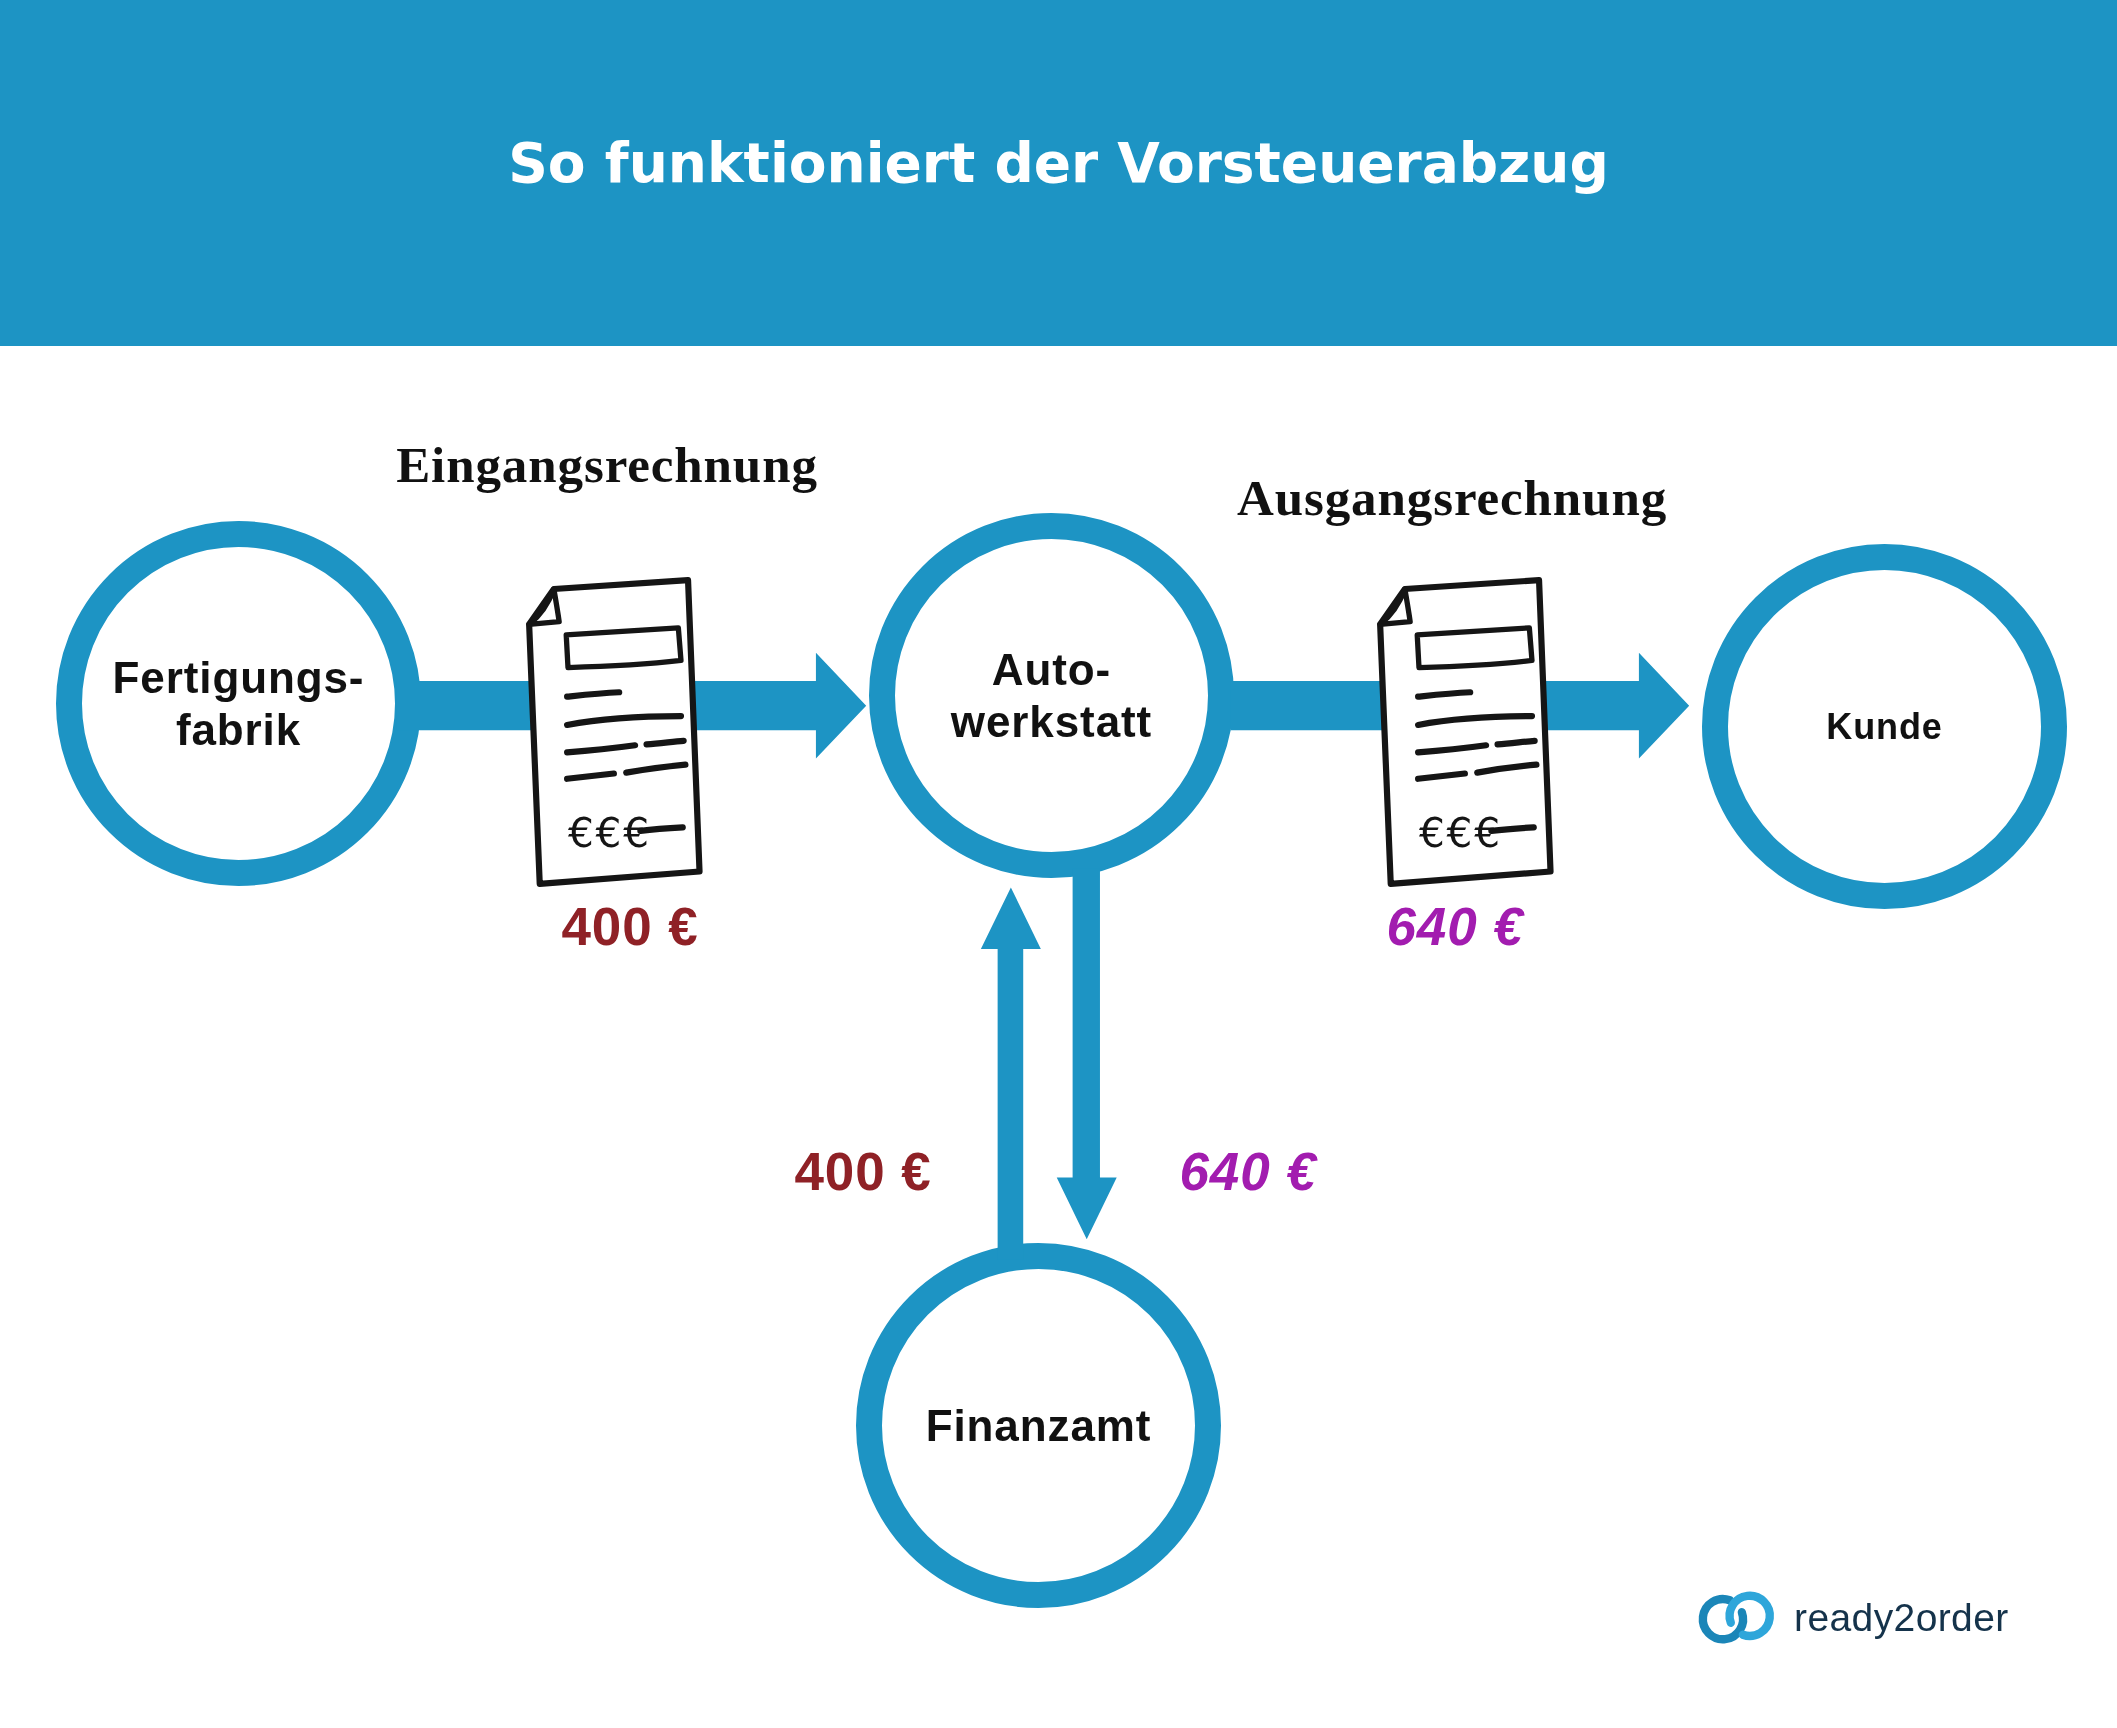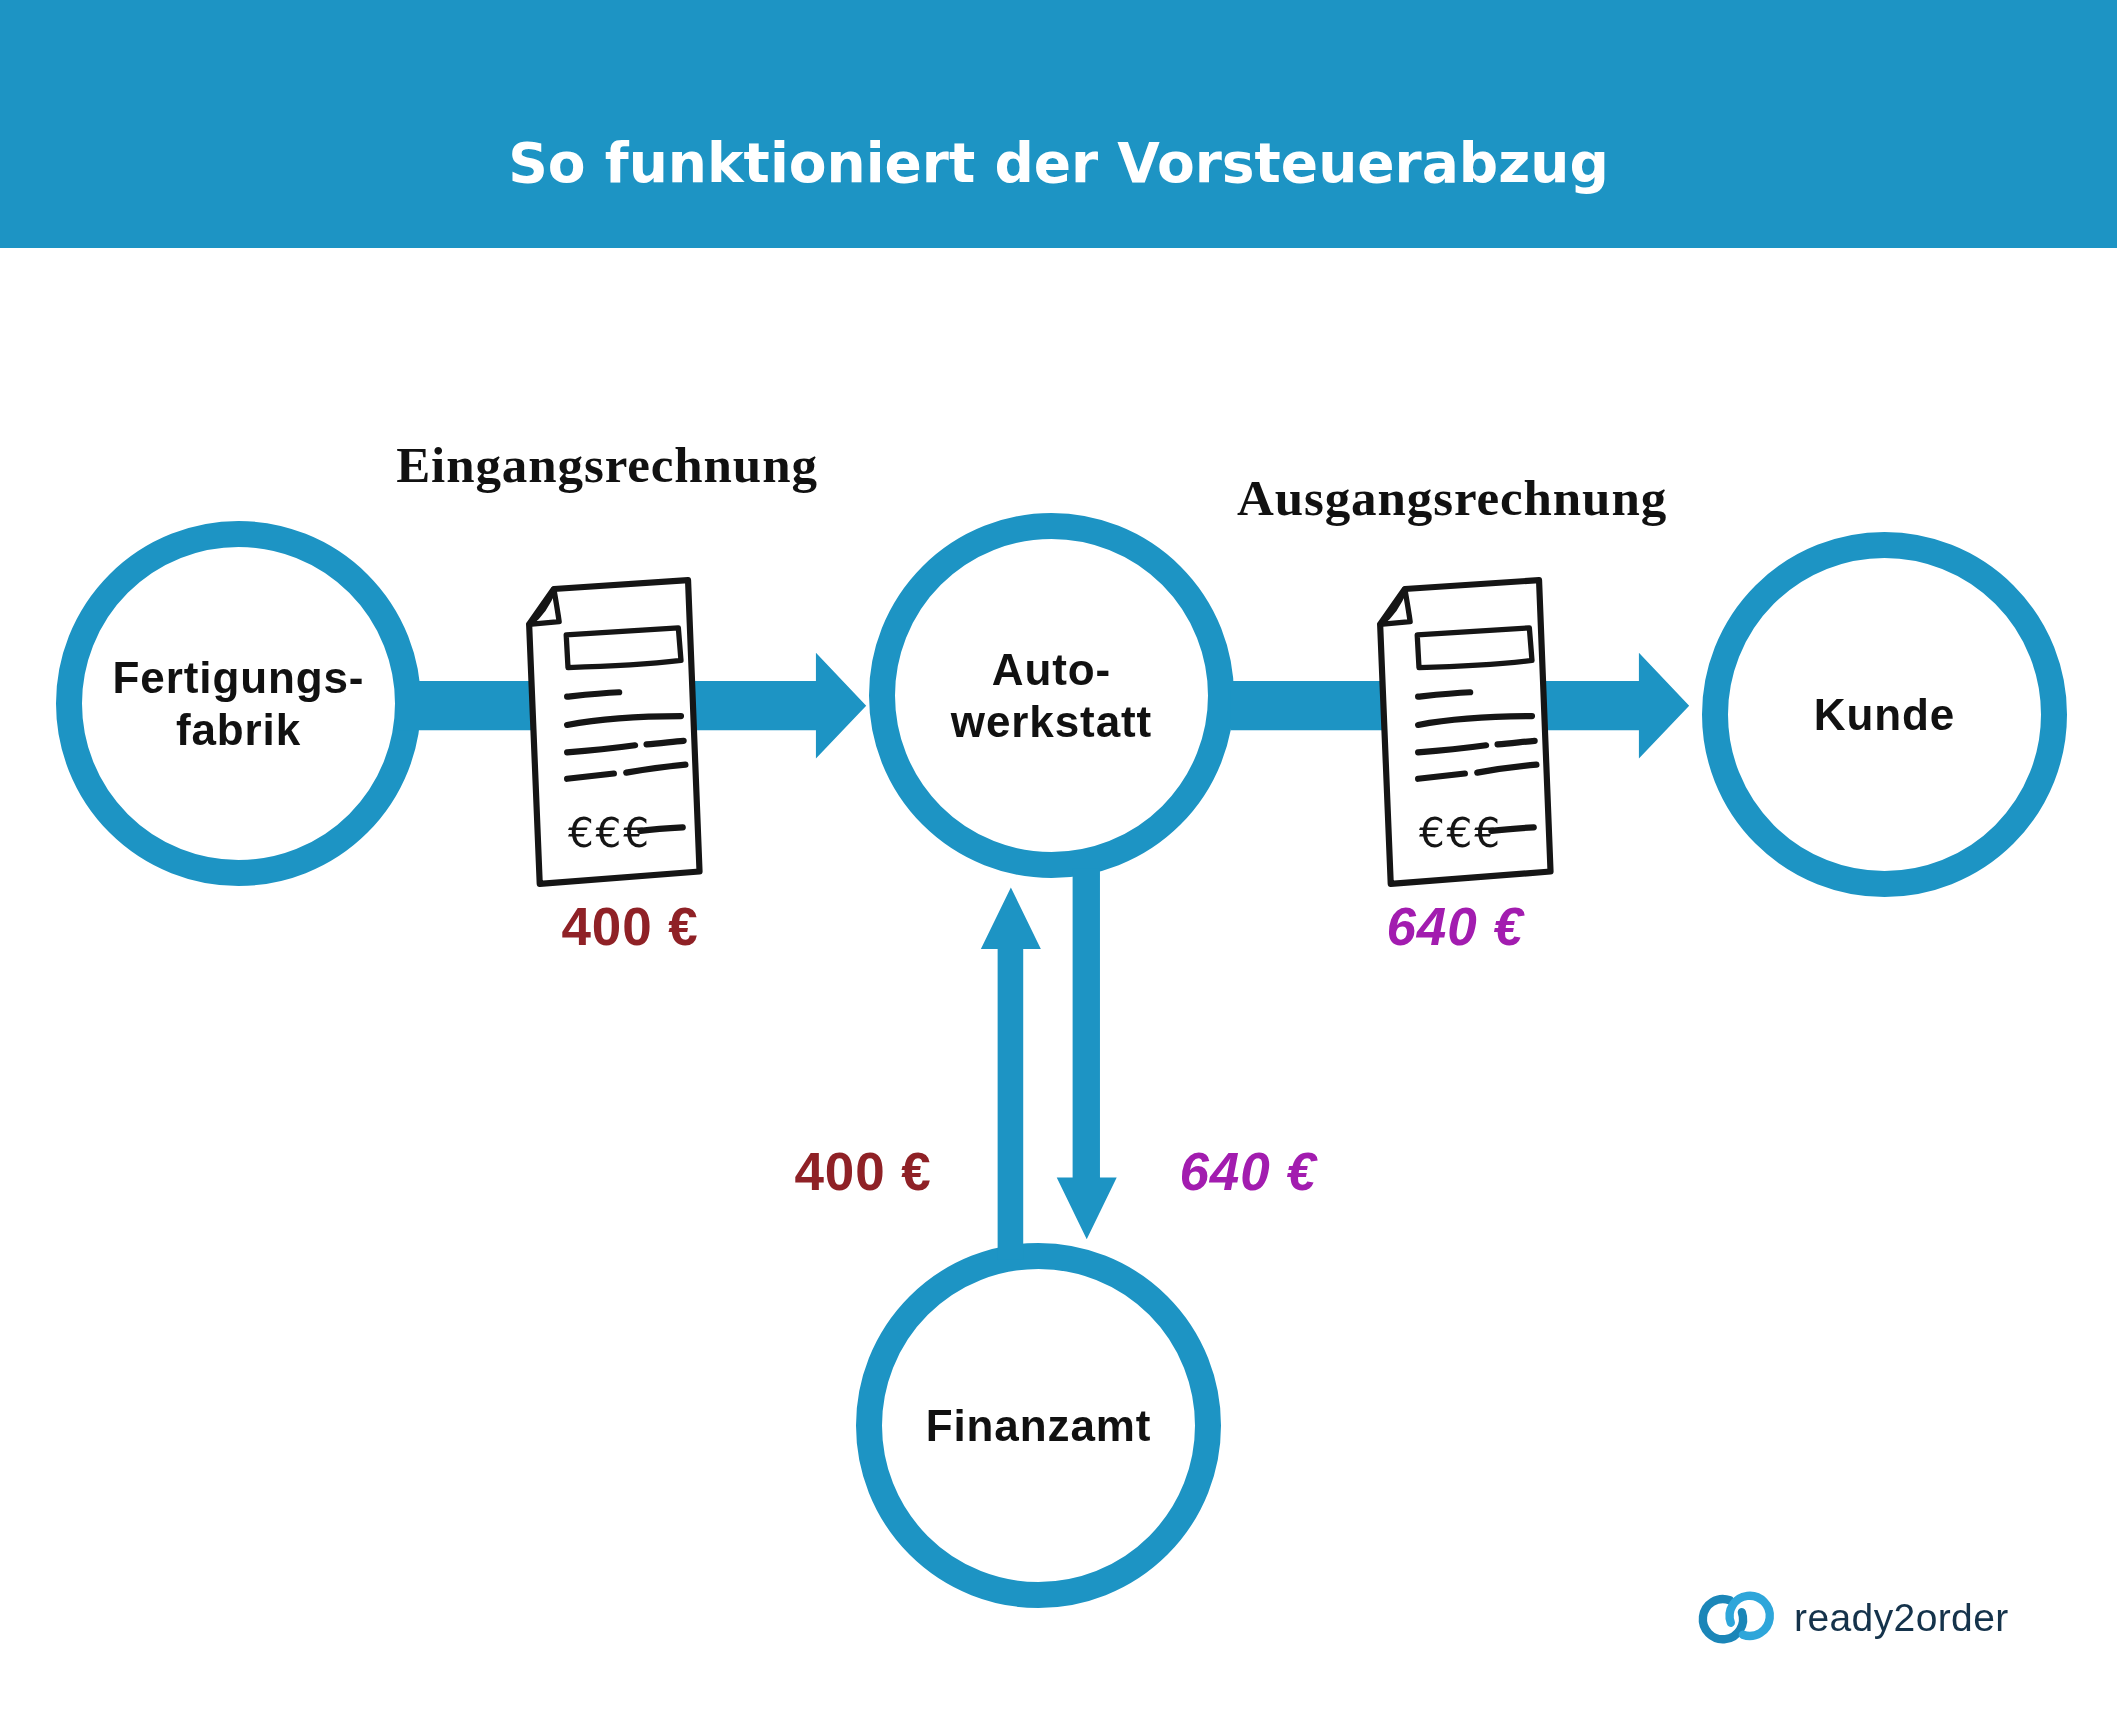--- a/index.html
+++ b/index.html
@@ -4,39 +4,39 @@
 <style>
   html,body{margin:0;padding:0;}
   body{
     width:2117px;height:1728px;position:relative;overflow:hidden;
     background:#ffffff;font-family:"Liberation Sans",sans-serif;
   }
   .abs{position:absolute;}
 
   
   .header{
-    left:0;top:0;width:2117px;height:248px;background:#1D94C4;
+    left:0;top:0;width:2117px;height:346px;background:#1D94C4;
   }
   .header h1{
     margin:0;position:absolute;left:50%;top:131px;transform:translateX(-50%);
     font-family:"DejaVu Sans",sans-serif;font-weight:700;font-size:55px;
     color:#ffffff;white-space:nowrap;letter-spacing:0px;
   }
 
   
   .node{
     width:365px;height:365px;border:26.5px solid #1D94C4;border-radius:50%;
     background:#ffffff;box-sizing:border-box;
     display:flex;flex-direction:column;align-items:center;justify-content:center;
     font-size:44px;font-weight:700;color:#111111;line-height:1.16;
     letter-spacing:0.9px;z-index:1;
   }
   .node-factory {left:56px; top:521px;}
   .node-workshop{left:869px;top:513px;}
-  .node-customer{left:1702px;top:532px;font-size:44px;}
+  .node-customer{left:1702px;top:544px;font-size:36px;}
   .node-taxoffice{left:856px;top:1243px;}
 
   
   .connectors{left:0;top:0;z-index:2;pointer-events:none;}
 
   
   .invoice{z-index:3;}
   .invoice-in {left:485px;top:573px;}
   .invoice-out{left:1336px;top:573px;}
 

